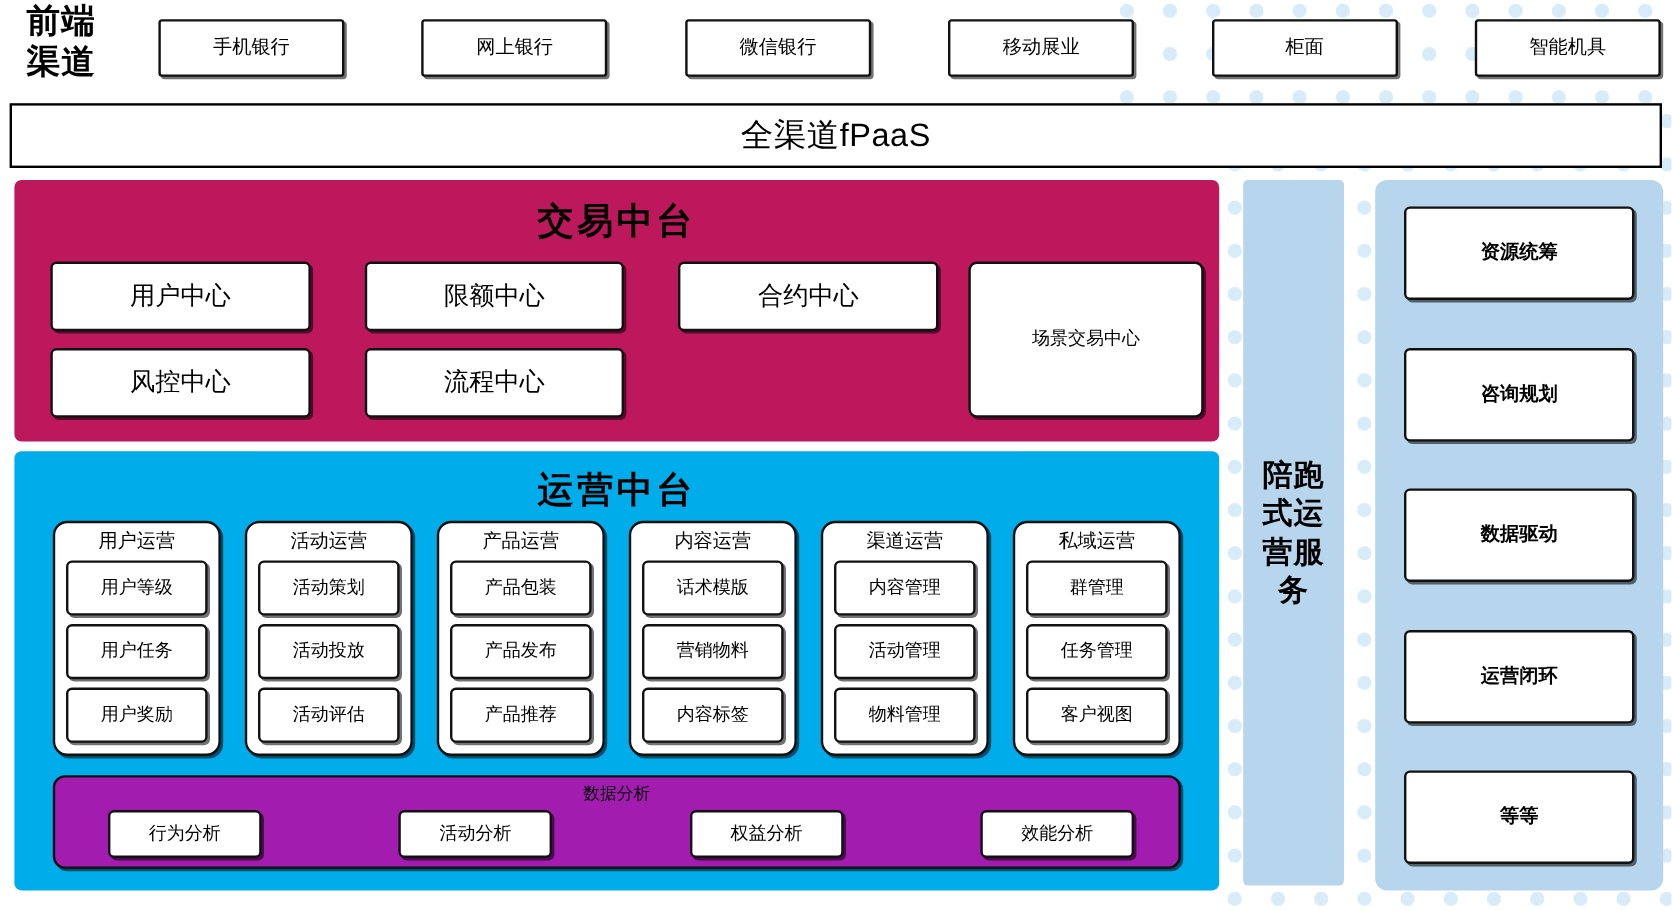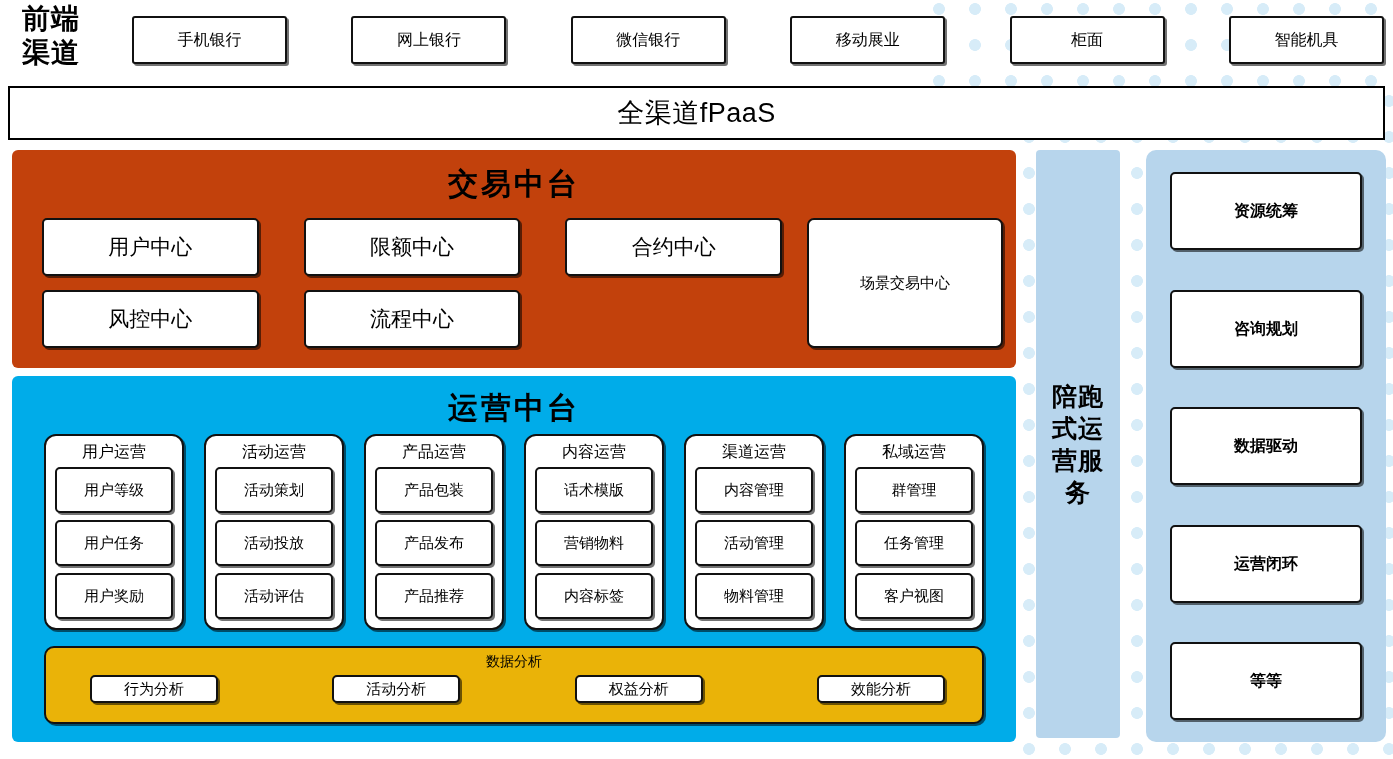--- a/index.html
+++ b/index.html
@@ -83,21 +83,21 @@
     justify-content: center;
     font-size: 27px;
     letter-spacing: 0.5px;
   }
 
   
   #trade-panel {
     position: absolute;
     left: 12px; top: 150px;
     width: 1004px; height: 218px;
-    background: #c2410c;
+    background: #be185d;
     border-radius: 6px;
   }
   .panel-title {
     position: absolute;
     left: 0; width: 100%;
     text-align: center;
     font-family: "Liberation Serif", "DejaVu Serif", serif;
     font-weight: bold;
     font-size: 30px;
     letter-spacing: 3px;
@@ -168,40 +168,40 @@
     width: 100%; flex: 1;
     font-size: 15px;
     border-width: 2px;
   }
 
   
   #analysis-card {
     position: absolute;
     left: 32px; top: 270px;
     width: 940px; height: 78px;
-    background: #eab308;
+    background: #a21caf;
     border: 2.2px solid #111111;
     border-radius: 10px;
     box-shadow: 2px 2px 0 rgba(0,0,0,0.55);
   }
   #analysis-title {
     position: absolute;
     left: 0; top: 5px; width: 100%;
     text-align: center;
     font-size: 14px;
   }
   #analysis-items {
     position: absolute;
     left: 44px; top: 27px;
     width: 855px; height: 40px;
     display: flex;
     justify-content: space-between;
   }
   #analysis-items .wbox {
-    width: 128px; height: 28px;
+    width: 128px; height: 40px;
     font-size: 15px;
     border-width: 2px;
     border-radius: 5px;
     text-align: right;
   }
 
   
   #accompany-col {
     position: absolute;
     left: 1036px; top: 150px;

